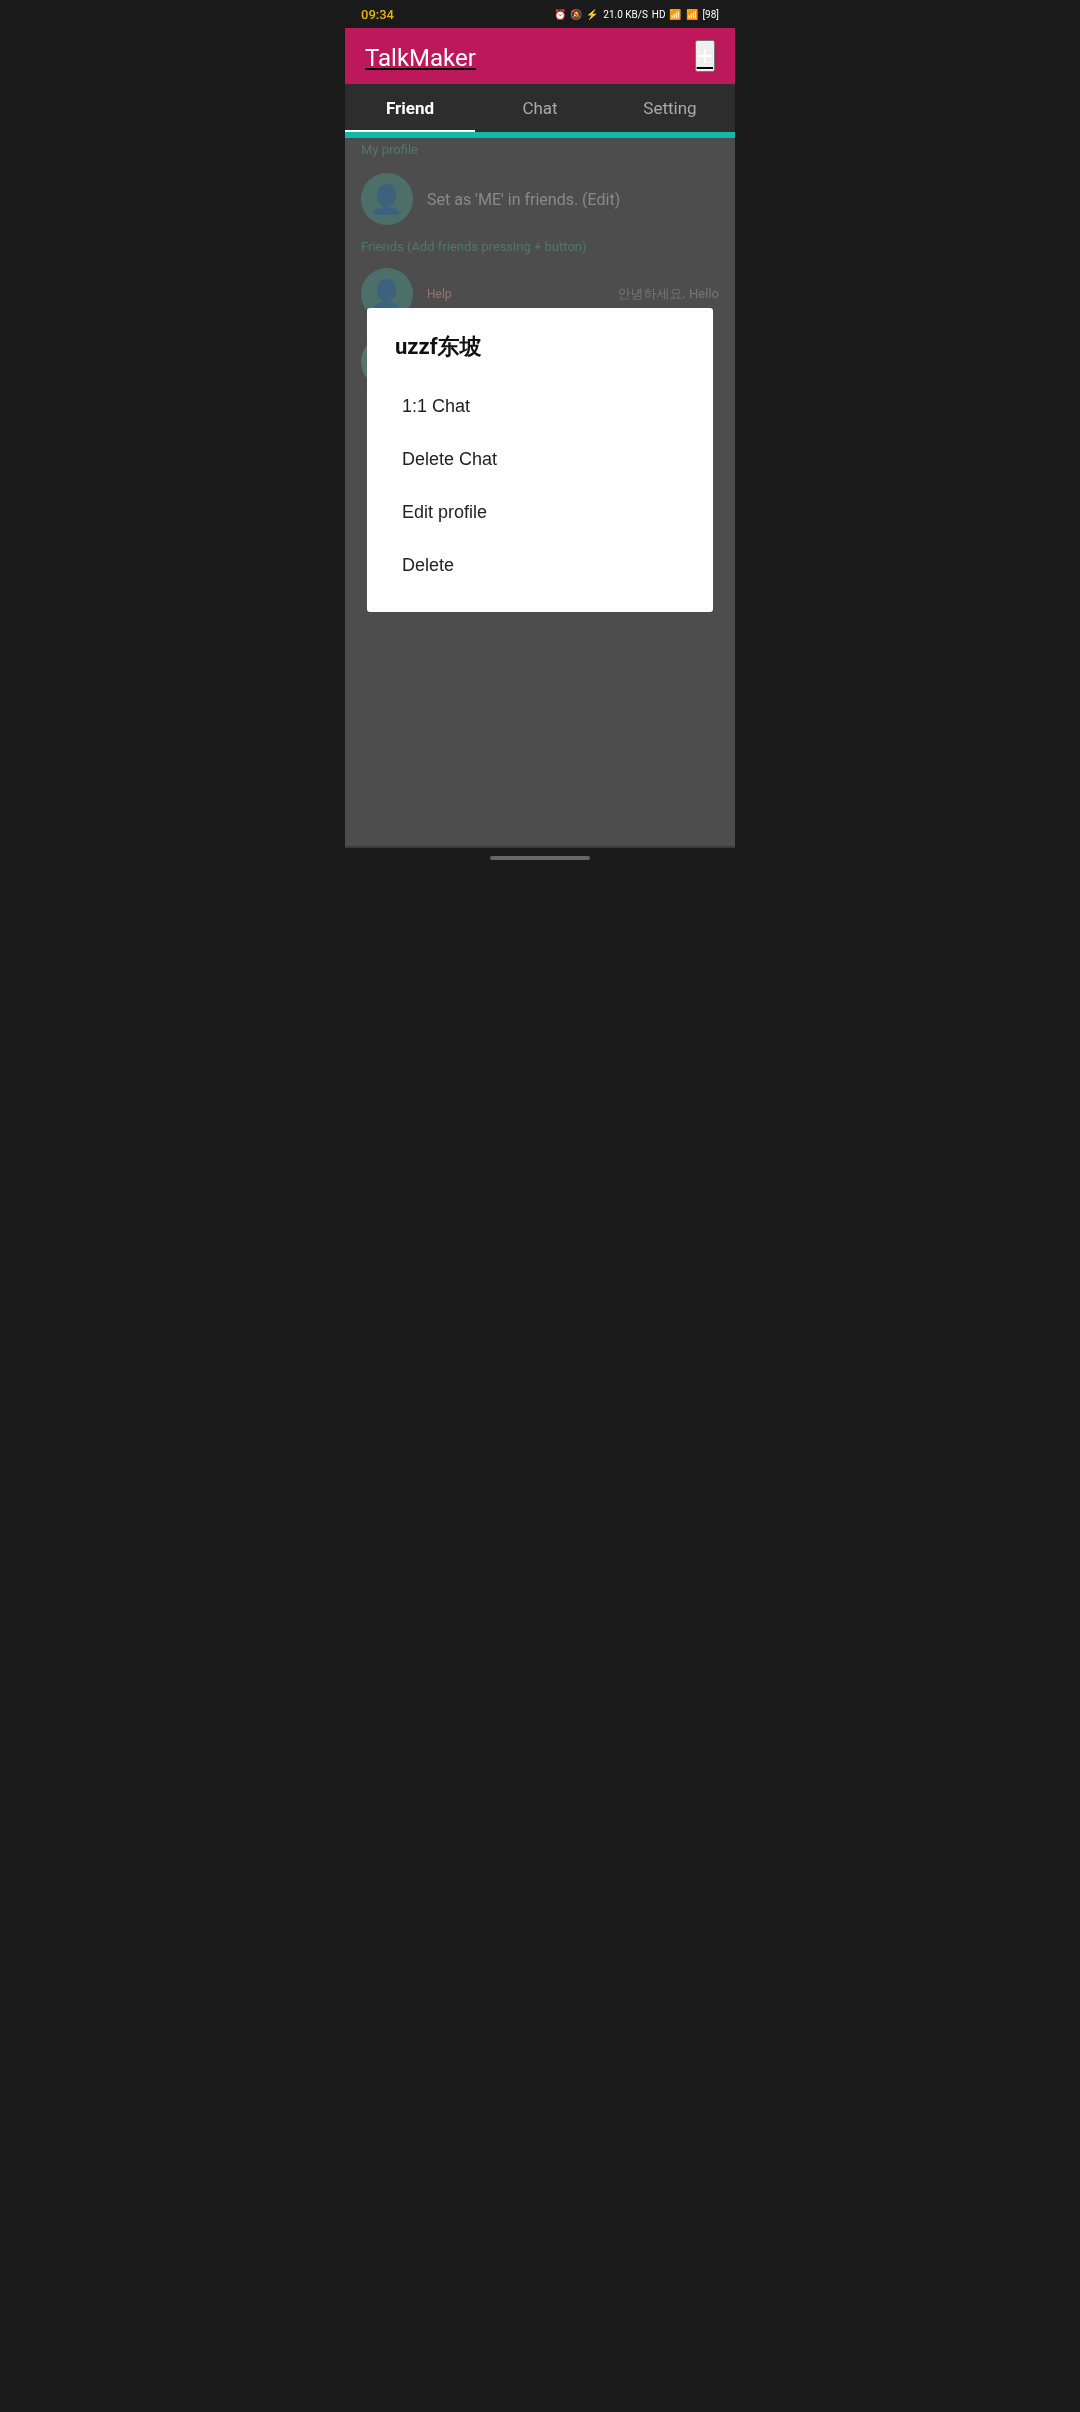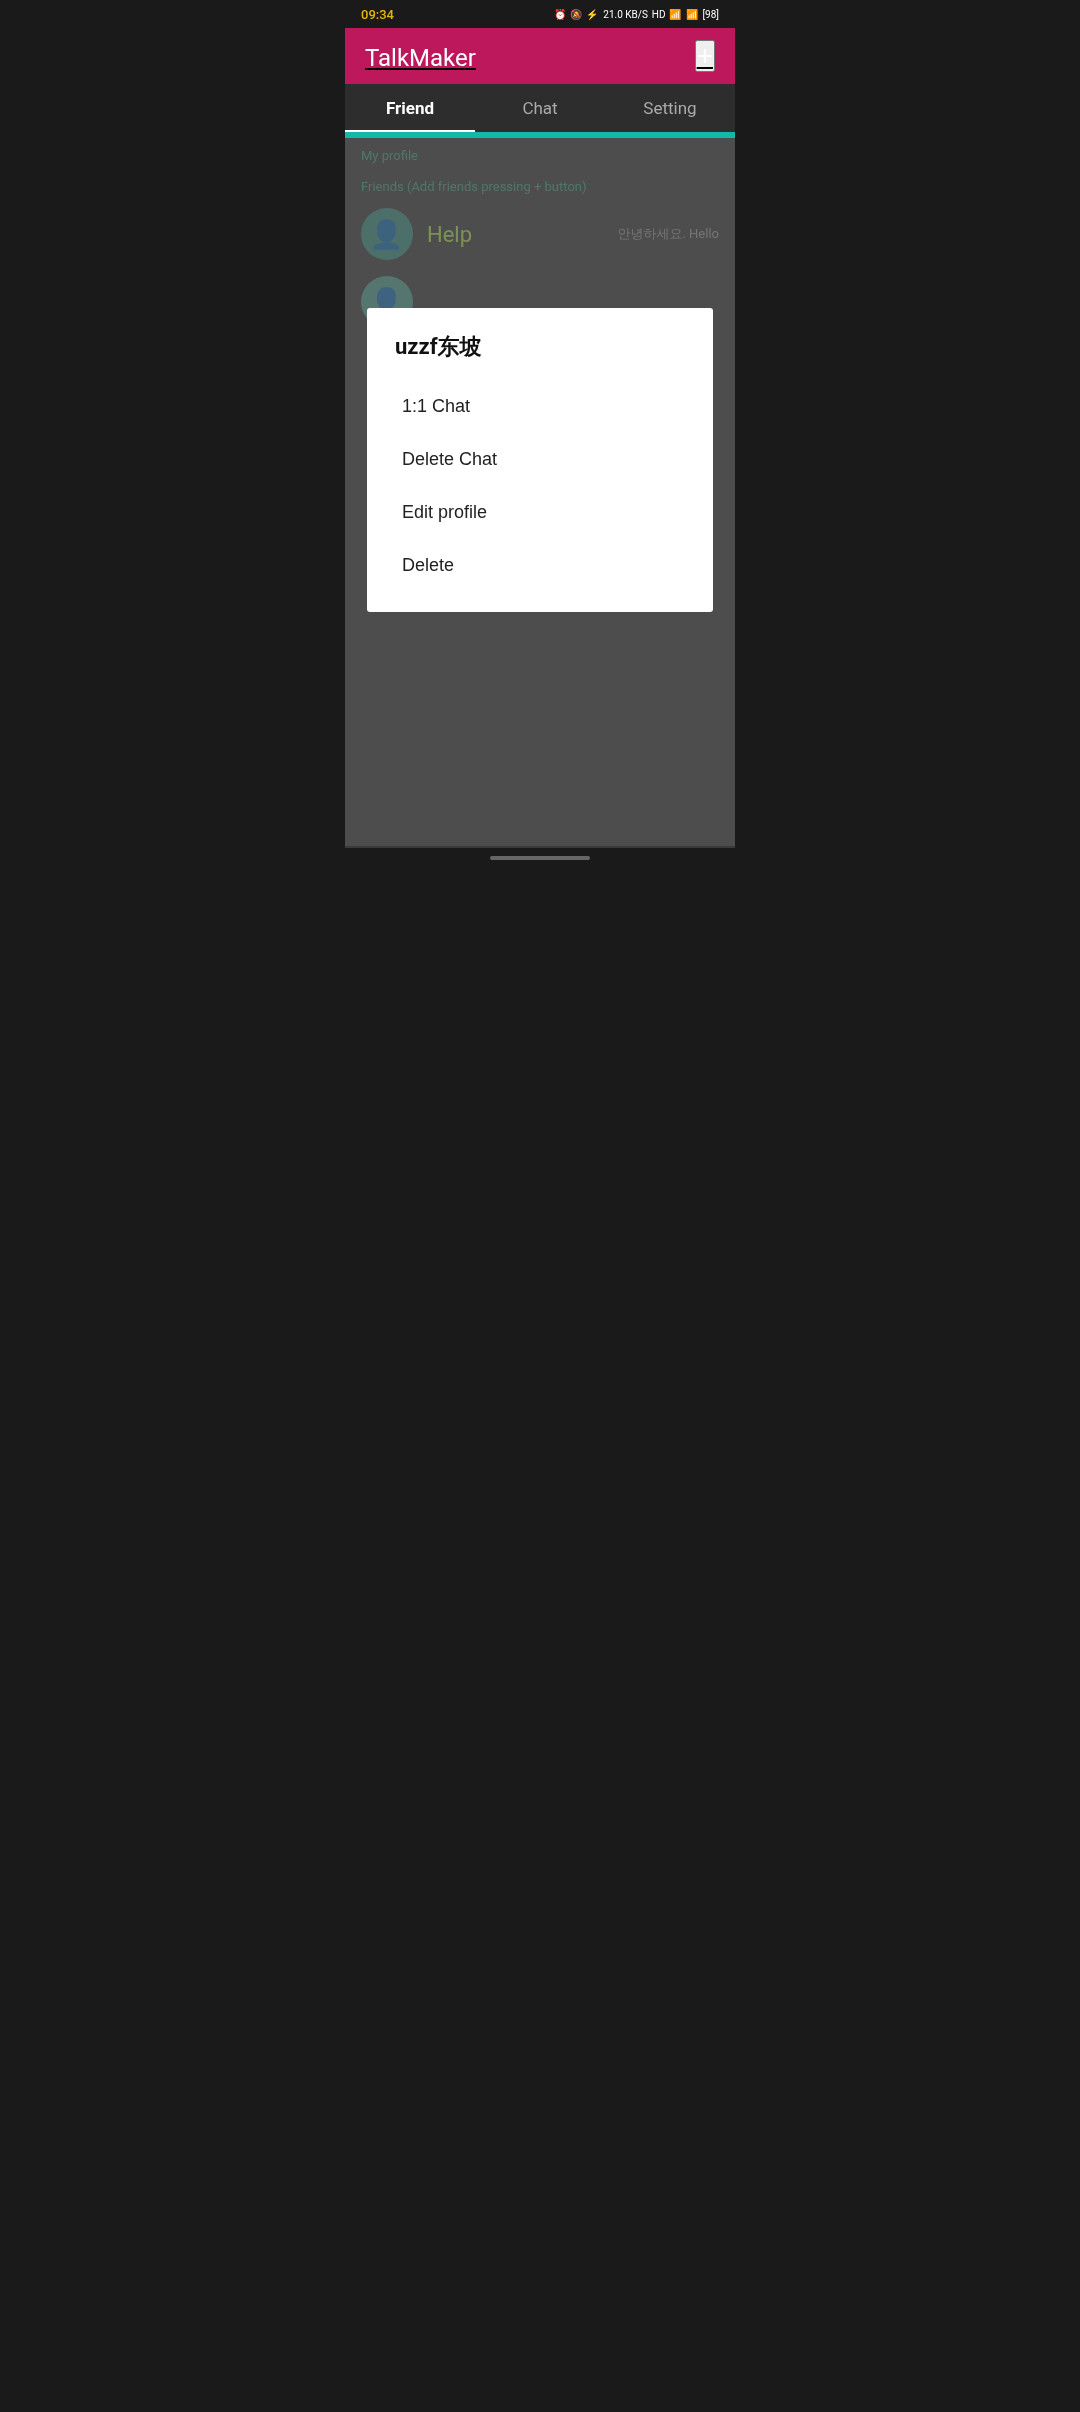--- a/index.html
+++ b/index.html
@@ -98,21 +98,21 @@
       bottom: 0;
       left: 0;
       right: 0;
       height: 2px;
       background: white;
     }
 
     .section-label {
       color: #4caf8f;
       font-size: 13px;
-      padding: 10px 16px 6px;
+      padding: 4px 16px 6px;
     }
 
     .profile-item {
       display: flex;
       align-items: center;
       padding: 10px 16px;
       gap: 14px;
     }
 
     .avatar {
@@ -137,22 +137,22 @@
     }
 
     .friend-item {
       display: flex;
       align-items: center;
       padding: 8px 16px;
       gap: 14px;
     }
 
     .friend-name {
-      color: #bef264;
-      font-size: 22px;
+      color: #fca5a5;
+      font-size: 12px;
       flex: 1;
     }
 
     .friend-preview {
       color: #aaa;
       font-size: 13px;
     }
 
     
     .overlay {
@@ -266,20 +266,26 @@
   </div>
   <div class="tab">
     <span>Setting</span>
   </div>
 </div>
 
 <div class="content-wrapper">
   <div class="background-content">
 
     <div class="section-label">My profile</div>
+    <div class="profile-item">
+      <div class="avatar">
+        <span class="avatar-icon">👤</span>
+      </div>
+      <span class="profile-text">Set as 'ME' in friends. (Edit)</span>
+    </div>
 
     <div class="section-label">Friends (Add friends pressing + button)</div>
     <div class="friend-item">
       <div class="avatar">
         <span class="avatar-icon">👤</span>
       </div>
       <span class="friend-name">Help</span>
       <span class="friend-preview">안녕하세요. Hello</span>
     </div>
     <div class="friend-item">

